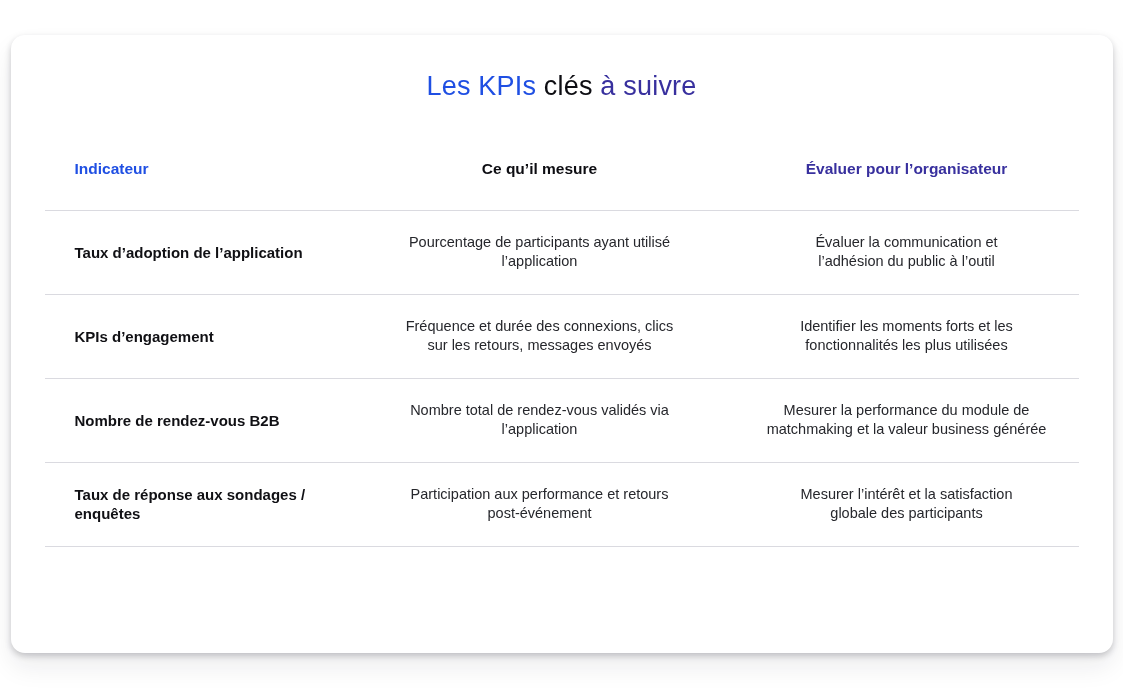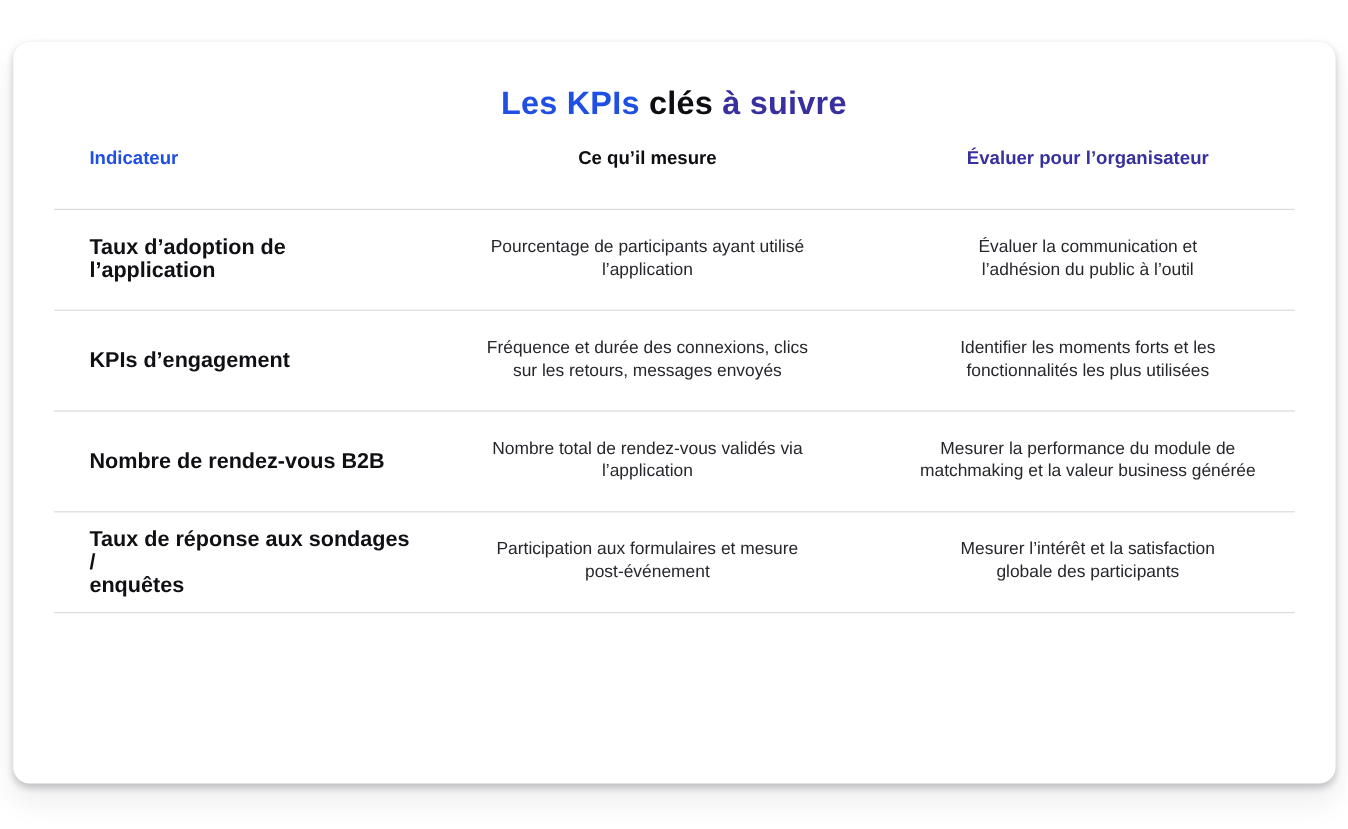--- a/index.html
+++ b/index.html
@@ -21,29 +21,29 @@
   .card{
     width:1102px;height:618px;
     margin:35px auto 0;
     background:#fff;
     border-radius:14px;
     box-shadow:0 3px 6px rgba(25,25,35,.22),0 14px 26px rgba(25,25,35,.08);
   }
   .title{
     margin:0;padding-top:36px;
     text-align:center;
-    font-size:27px;font-weight:700;
+    font-size:27px;font-weight:400;
     letter-spacing:.2px;
     color:var(--text_dark);
   }
   .t-blue{color:var(--accent_blue);}
   .t-dark{color:var(--text_dark);}
   .t-indigo{color:var(--accent_indigo);}
 
-  .table{width:1034px;margin:22px auto 0;}
+  .table{width:1034px;margin:58px auto 0;}
   .thead,.trow{
     display:grid;
     grid-template-columns:300px 390px 344px;
   }
   .thead{
     padding-bottom:31px;
     border-bottom:1px solid var(--divider);
   }
   .th{
     font-size:15.5px;font-weight:700;line-height:1.2;
@@ -58,21 +58,21 @@
     border-bottom:1px solid var(--divider);
   }
   .td{
     font-size:14.5px;line-height:19px;
     color:var(--text_body);
     white-space:pre-line;
   }
   .col1{padding-left:30px;text-align:left;}
   .col2,.col3{text-align:center;padding:0 8px;}
   .td.col1{
-    font-weight:700;font-size:18px;line-height:19px;
+    font-weight:700;font-size:15px;line-height:19px;
     color:#101014;
   }
 </style>
 </head>
 <body>
 
 <div class="card">
 
   <h1 class="title"><span class="t-blue">Les KPIs</span><span class="t-dark"> clés </span><span class="t-indigo">à suivre</span></h1>
 
@@ -105,20 +105,20 @@
       <div class="td col2">Nombre total de rendez-vous validés via
 l’application</div>
       <div class="td col3">Mesurer la performance du module de
 matchmaking et la valeur business générée</div>
     </div>
 
 
     <div class="trow">
       <div class="td col1">Taux de réponse aux sondages /
 enquêtes</div>
-      <div class="td col2">Participation aux formulaires et mesure
+      <div class="td col2">Participation aux performance et retours
 post-événement</div>
       <div class="td col3">Mesurer l’intérêt et la satisfaction
 globale des participants</div>
     </div>
 
   </div>
 </div>
 
 </body></html>

